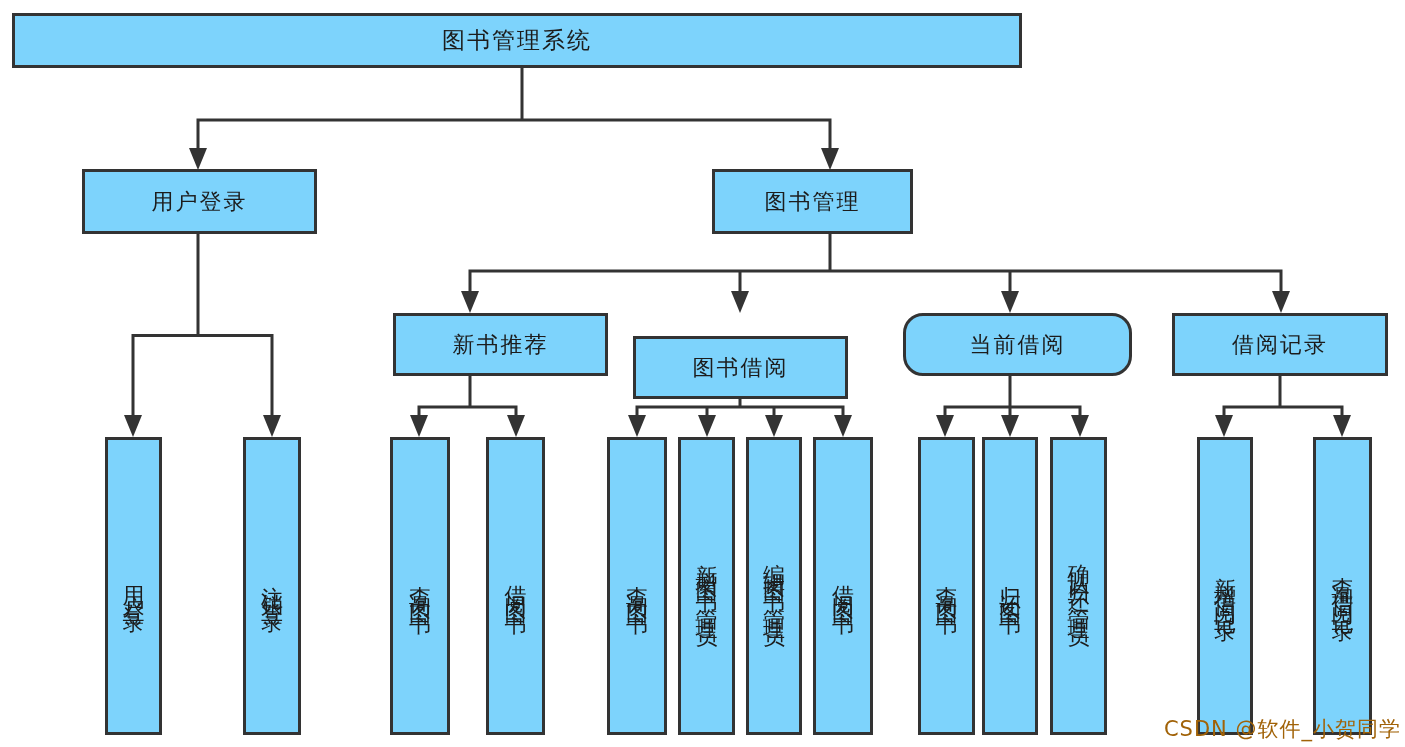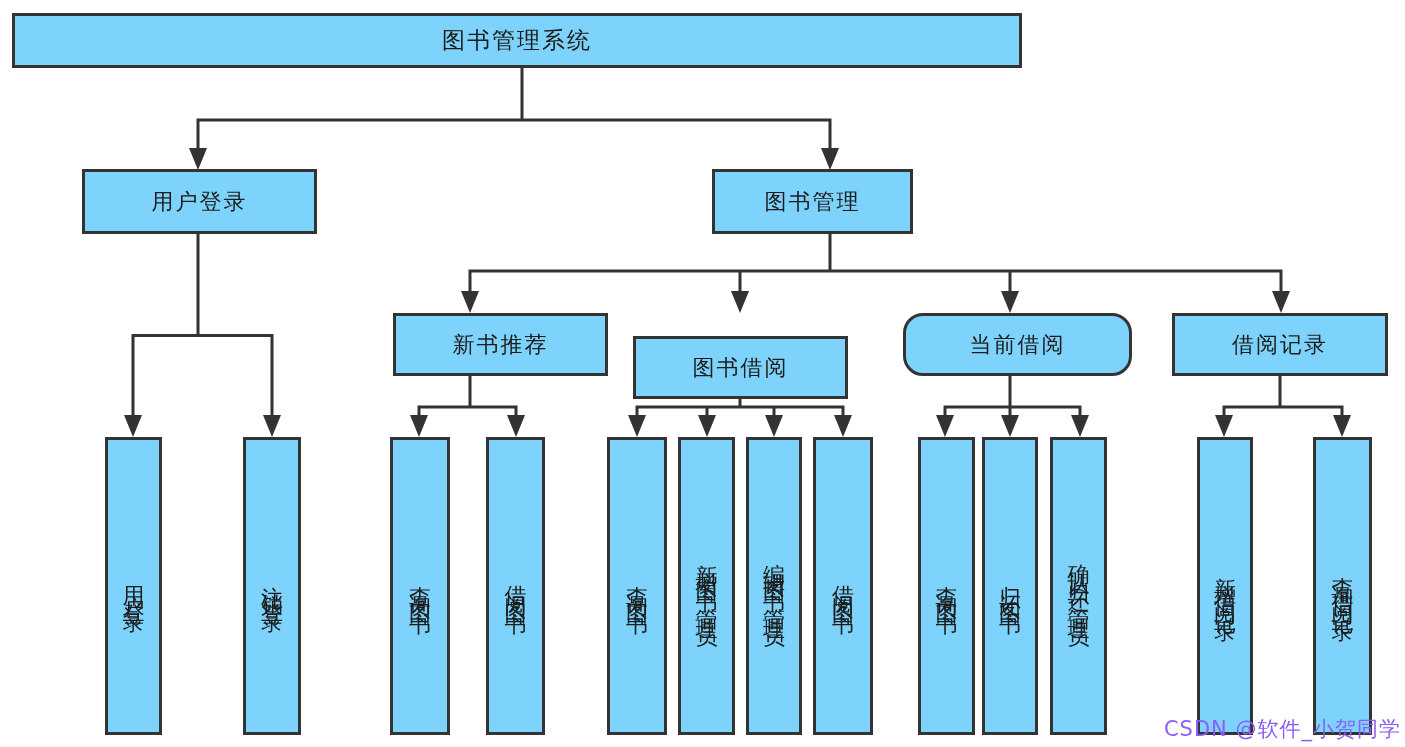--- a/index.html
+++ b/index.html
@@ -39,21 +39,21 @@
     font-size: 22px;
     letter-spacing: 9px;
     line-height: 1;
     white-space: nowrap;
   }
   #watermark {
     position: absolute;
     right: 4px;
     bottom: 4px;
     font-size: 21px;
-    color: #8b5cf6;
+    color: #a16207;
     letter-spacing: 1px;
     z-index: 3;
     white-space: nowrap;
   }
 </style>
 </head>
 <body>
 
 <div id="stage">
 

